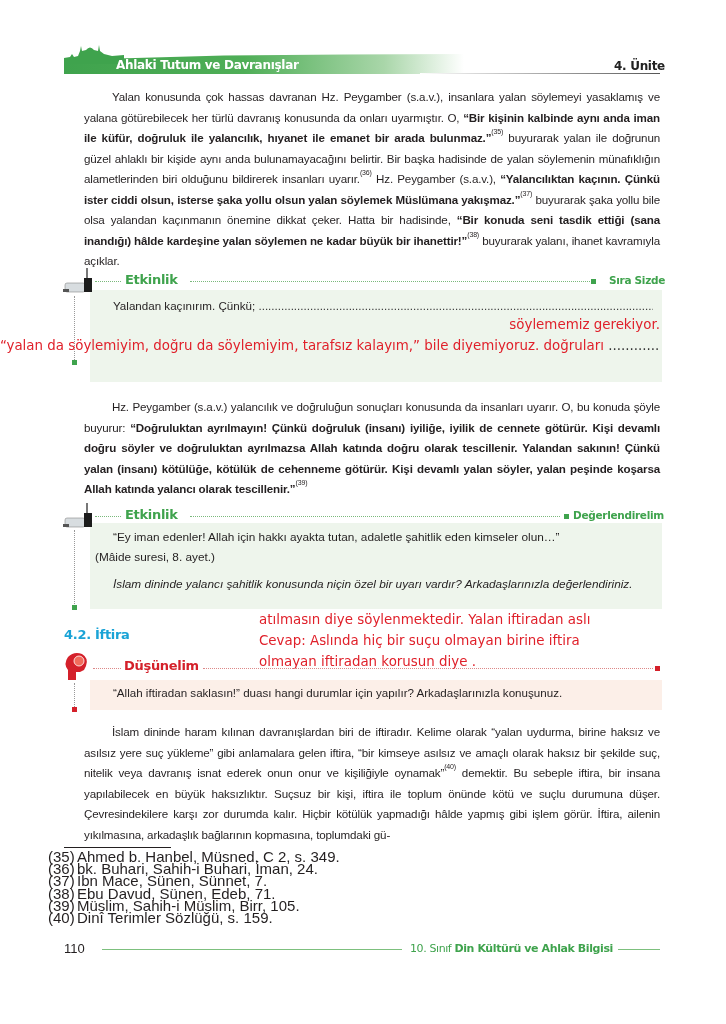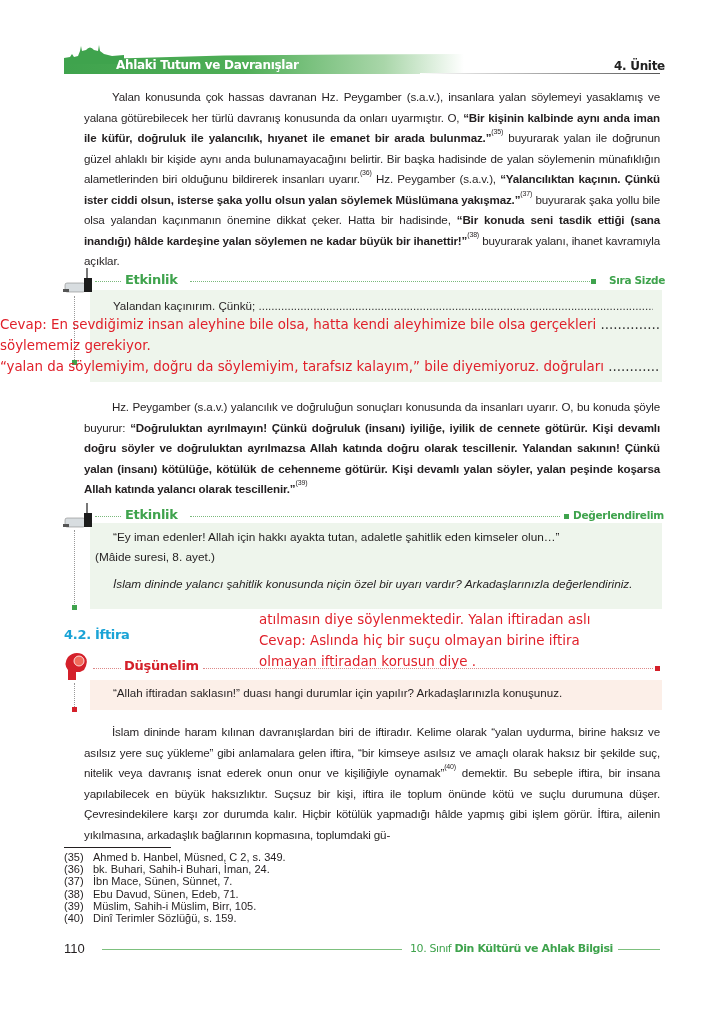--- a/index.html
+++ b/index.html
@@ -23,27 +23,27 @@
   .para b { font-weight:bold; }
   sup { font-size:7px; vertical-align:top; line-height:7px; }
   
   .box { background:#eef5ec; }
   .box-title { font-family:"DejaVu Sans", sans-serif; font-weight:bold; color:#3fa34d; font-size:13px; letter-spacing:-0.3px; }
   .dotline { border-top:1px dotted #7ab97c; height:0; }
   .tag { font-family:"DejaVu Sans", sans-serif; font-weight:bold; color:#3fa34d; font-size:10.5px; letter-spacing:-0.3px;text-align:right; }
   .sq { width:5px; height:5px; background:#3fa34d; }
   .vdots { border-left:1px dotted #999; width:0; }
   .red { color:#e0202a; font-family:"DejaVu Sans", sans-serif; }
-  .fill-line { font-size:11.6px; line-height:21.5px; color:#231f20; white-space:nowrap; overflow:hidden; }
+  .fill-line { font-size:11.6px; line-height:21.5px; color:#231f20; white-space:nowrap; overflow:hidden;text-align:right; }
   .dots-after::after { content:" ................................................................................................................................................................................................................"; color:#333; }
   
   .pinkbox { background:#fcefe8; }
   .sqr { width:5px; height:5px; background:#d4202a; }
   
-  .fn { left:64px; font-size:11px; line-height:12.2px; color:#231f20; }
+  .fn { left:48px; font-size:15px; line-height:12.2px; color:#231f20; }
   .fn div span.n { display:inline-block; width:29px; }
   .footer-num { left:64px; top:941px; font-size:13px; color:#231f20; }
   .footer-line { height:1px; background:#7dc07e; }
   .footer-txt { left:410px; top:942px; font-size:11px; color:#3fa34d; font-family:"DejaVu Sans", sans-serif; letter-spacing:-0.4px; }
 </style>
 </head>
 <body>
 
 <div class="abs hdr-band"></div>
 <svg class="abs mosque" width="60" height="22" viewBox="0 0 60 22">
@@ -66,21 +66,20 @@
 </svg>
 <div class="abs vdots" style="left:74px; top:296px; height:68px;"></div>
 <div class="abs sq" style="left:72px; top:360px;"></div>
 <div class="abs dotline" style="left:95px; top:281px; width:26px;"></div>
 <div class="abs box-title" style="left:125px; top:272px;">Etkinlik</div>
 <div class="abs dotline" style="left:190px; top:281px; width:400px;"></div>
 <div class="abs sq" style="left:591px; top:279px;"></div>
 <div class="abs tag" style="left:609px; top:274px;">Sıra Sizde</div>
 <div class="abs fill-line dots-after" style="left:113px; top:295px; width:540px;"><span>Yalandan kaçınırım. Çünkü;</span></div>
 <div class="abs red" style="left:0px; top:314px; width:660px; font-size:13.4px; line-height:21px;">
-  <div class="fill-line dots-after" style="font-size:13.4px; line-height:21px;"><span class="red">Cevap: En sevdiğimiz insan aleyhine bile olsa, hatta kendi aleyhimize bile olsa gerçekleri</span></div>
   <div class="fill-line" style="font-size:13.4px; line-height:21px;"><span class="red">söylememiz gerekiyor.</span></div>
   <div class="fill-line dots-after" style="font-size:13.4px; line-height:21px;"><span class="red">“yalan da söylemiyim, doğru da söylemiyim, tarafsız kalayım,” bile diyemiyoruz. doğruları</span></div>
 </div>
 
 <div class="abs para" style="top:397px;">
   <p><span>Hz. Peygamber (s.a.v.) yalancılık ve doğruluğun sonuçları konusunda da insanları uyarır. O, bu konuda şöyle buyurur: </span><b>“Doğruluktan ayrılmayın! Çünkü doğruluk (insanı) iyiliğe, iyilik de cennete götürür. Kişi devamlı doğru söyler ve doğruluktan ayrılmazsa Allah katında doğru olarak tescillenir. Yalandan sakının! Çünkü yalan (insanı) kötülüğe, kötülük de cehenneme götürür. Kişi devamlı yalan söyler, yalan peşinde koşarsa Allah katında yalancı olarak tescillenir.”</b><sup>(39)</sup></p>
 </div>
 
 <div class="abs box" style="left:90px; top:523px; width:572px; height:86px;"></div>
 <svg class="abs" style="left:62px; top:500px;" width="32" height="30" viewBox="0 0 32 30">

